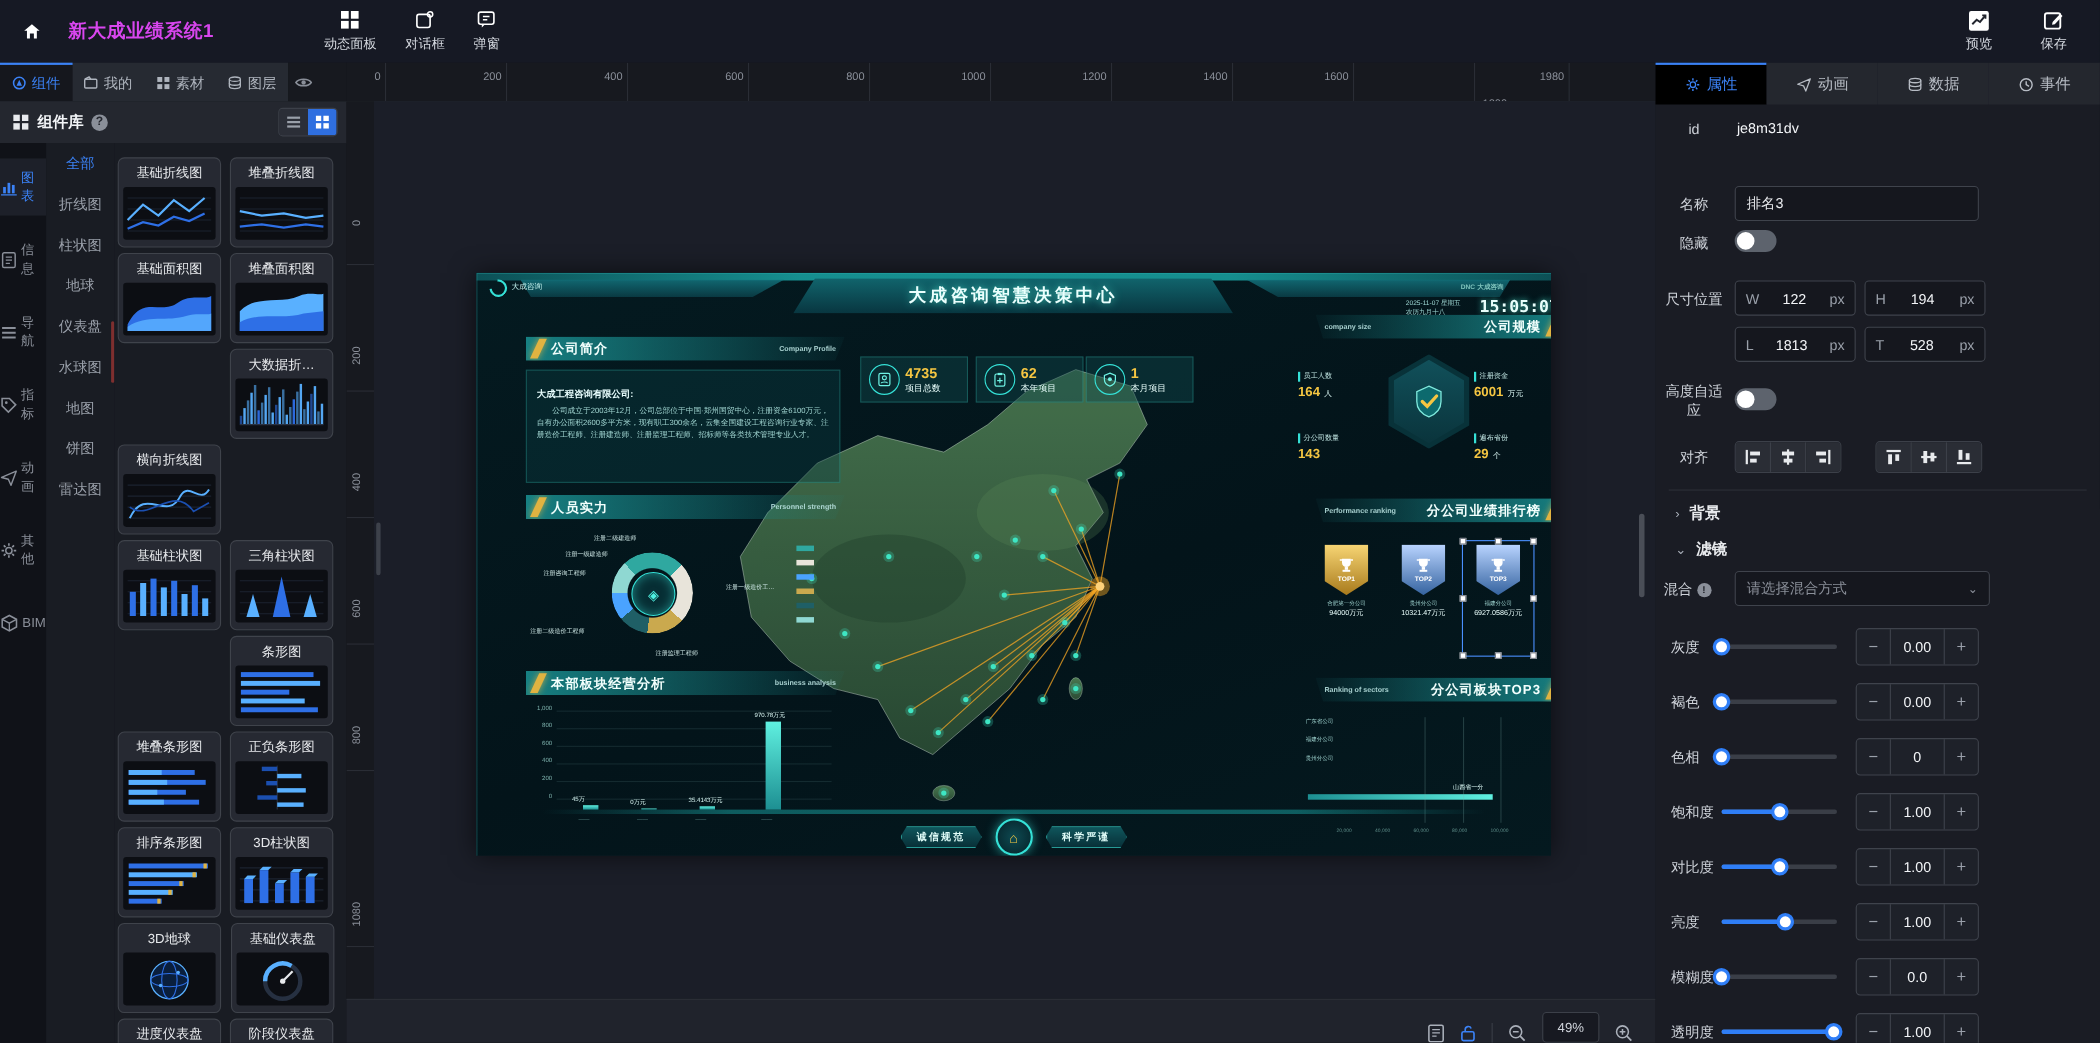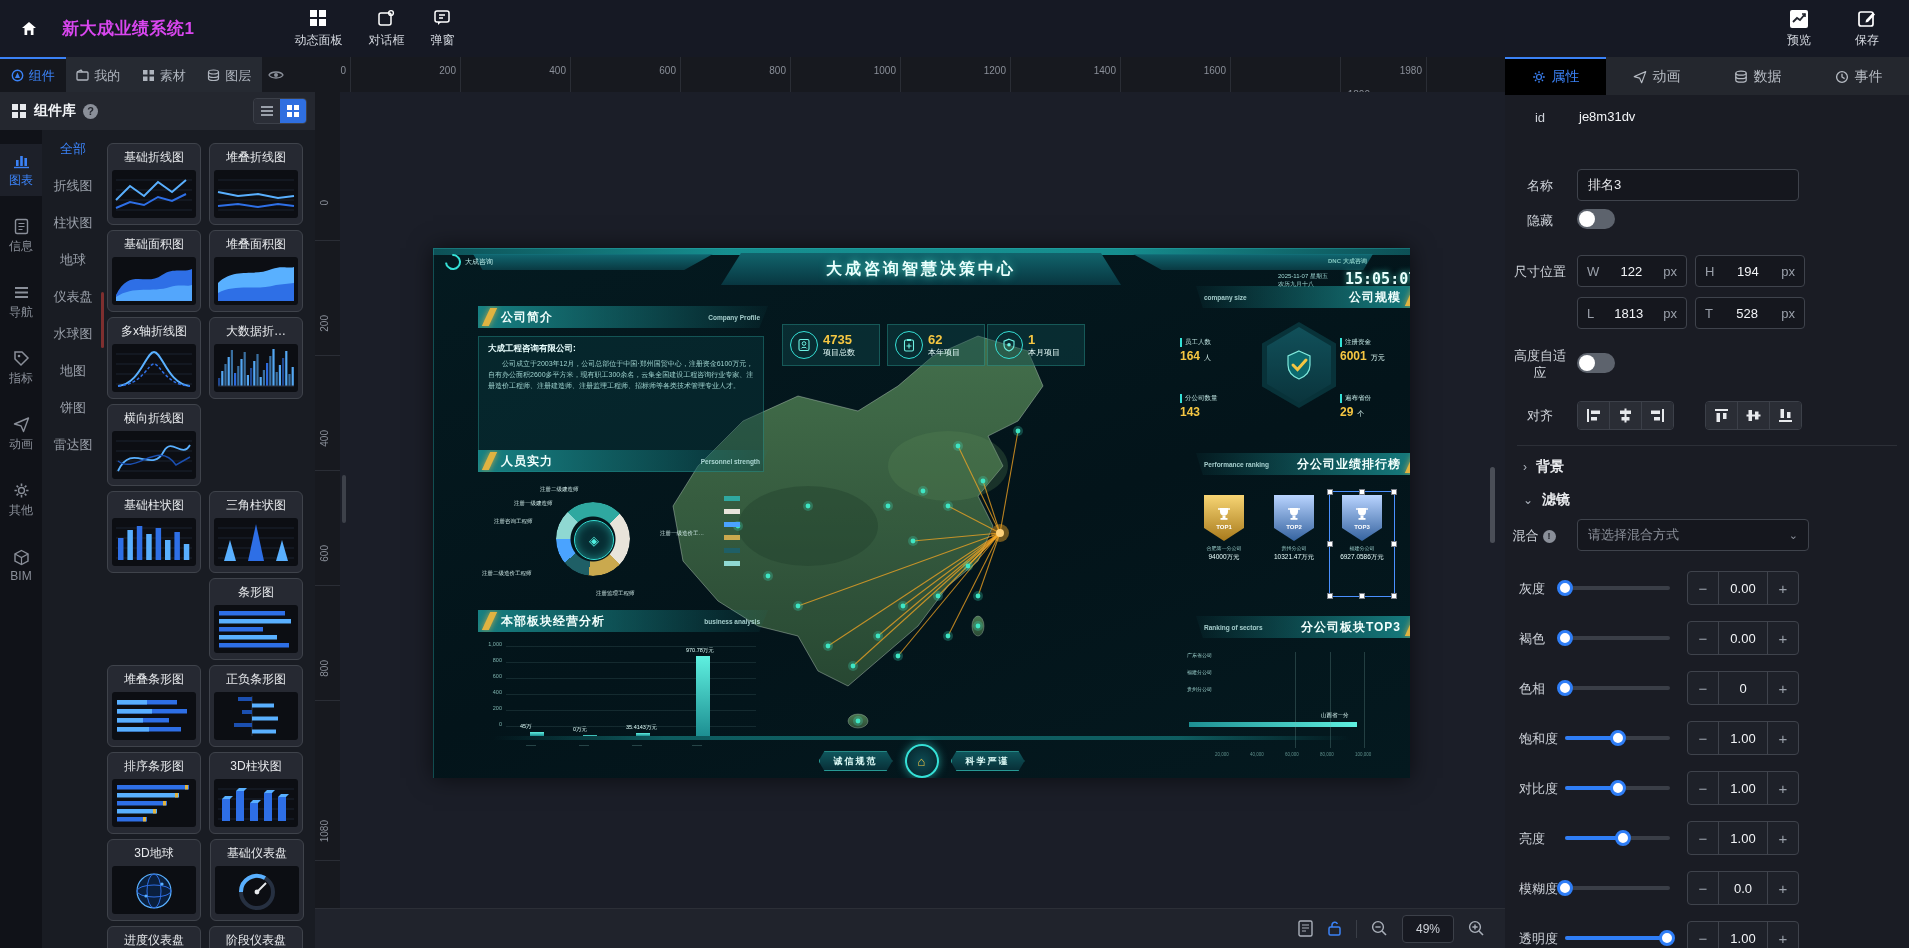--- a/index.html
+++ b/index.html
@@ -27,21 +27,21 @@
   
   #libhead{position:absolute;left:0;top:92px;width:315px;height:38px;background:#24272f;display:flex;align-items:center;border-bottom:1px solid #15171d;}
   #libhead .g{margin-left:12px;color:#e8eaee;}
   #libtitle{font-size:14px;font-weight:bold;color:#f2f4f7;margin-left:8px;}
   #libhelp{width:15px;height:15px;border-radius:50%;background:#8a8f99;color:#24272f;font-size:11px;font-weight:bold;display:flex;align-items:center;justify-content:center;margin-left:7px;}
   #viewtoggle{margin-left:auto;margin-right:8px;display:flex;border:1px solid #3c4049;border-radius:4px;overflow:hidden;}
   #viewtoggle .vbtn{width:26px;height:24px;display:flex;align-items:center;justify-content:center;background:#2b2e37;color:#9aa0aa;}
   #viewtoggle .vbtn.active{background:#2f6fe0;color:#fff;}
 
   #rail{position:absolute;left:0;top:130px;width:42px;height:818px;background:#101218;}
-  .ritem{width:42px;height:52px;margin-top:14px;display:flex;flex-direction:column;align-items:center;justify-content:center;gap:3px;color:#8a8f99;font-size:12px;cursor:pointer;}
+  .ritem{width:42px;height:52px;margin-top:14px;display:flex;flex-direction:row;align-items:center;justify-content:center;gap:3px;color:#8a8f99;font-size:12px;cursor:pointer;}
   .ritem.active{background:#1d2passive029;color:#3b82f6;}
   .ritem.active{background:#1d2029;color:#3b82f6;}
   .ritem svg{width:17px;height:17px;}
 
   #cats{position:absolute;left:42px;top:130px;width:62px;height:818px;background:#191c23;}
   .cat{height:37px;display:flex;align-items:center;justify-content:center;font-size:13px;color:#9aa0aa;cursor:pointer;}
   .cat.active{color:#3b82f6;}
   #catscroll{position:absolute;left:101px;top:292px;width:3px;height:56px;background:#7e2f2f;border-radius:2px;}
 
   #cards{position:absolute;left:104px;top:130px;width:211px;height:818px;background:#191c23;}
@@ -55,21 +55,21 @@
   #hruler{position:absolute;left:315px;top:57px;width:1190px;height:35px;background:#17191f;border-bottom:1px solid #2c2f37;overflow:hidden;}
   .htick{position:absolute;top:0;width:1px;height:35px;background:#2a2d35;}
   .hlabel{position:absolute;top:8px;font-size:10px;color:#8a8f99;width:56px;text-align:right;}
   #vruler{position:absolute;left:315px;top:92px;width:25px;height:816px;background:#17191f;border-right:1px solid #2c2f37;overflow:hidden;}
   .vtick{position:absolute;left:0;height:1px;width:25px;background:#2a2d35;}
   .vlabel{position:absolute;left:4px;font-size:10px;color:#8a8f99;writing-mode:vertical-rl;transform:rotate(180deg);}
   #canvas{position:absolute;left:340px;top:92px;width:1165px;height:816px;background:#1b1e28;overflow:hidden;}
   #vsb{position:absolute;left:1150px;top:375px;width:5px;height:76px;background:#4a4e57;border-radius:3px;}
   #vsb2{position:absolute;left:2px;top:383px;width:4px;height:48px;background:#3d414a;border-radius:3px;}
 
-  #canvasbar{position:absolute;left:315px;top:908px;width:1190px;height:40px;background:#20232c;border-top:1px solid #2c2f37;display:flex;align-items:center;justify-content:flex-end;gap:14px;padding-right:20px;box-sizing:border-box;}
+  #canvasbar{position:absolute;left:315px;top:908px;width:1190px;height:40px;background:#20232c;border-top:1px solid #2c2f37;display:flex;align-items:flex-end;justify-content:flex-end;gap:14px;padding-right:20px;box-sizing:border-box;}
   #canvasbar .cbi{color:#aab0ba;display:flex;align-items:center;}
   #canvasbar .lock{color:#3b82f6;}
   #canvasbar .sep{width:1px;height:18px;background:#3a3e47;}
   #zoombox{width:50px;height:26px;background:#171921;border:1px solid #3c4049;border-radius:4px;display:flex;align-items:center;justify-content:center;font-size:12px;color:#cfd3da;}
 
   
   #rpanel{position:absolute;left:1505px;top:57px;width:404px;height:891px;background:#1a1c24;}
   #rtabs{display:flex;height:38px;}
   .rtab{flex:1;display:flex;align-items:center;justify-content:center;gap:6px;font-size:14px;color:#b7bcc4;background:#24272e;border-top:2px solid transparent;cursor:pointer;}
   .rtab.active{background:#000000;color:#3b82f6;border-top-color:#3b82f6;}
@@ -121,21 +121,21 @@
   .dstat{position:absolute;top:76px;width:96px;height:40px;background:rgba(16,70,76,.45);border:1px solid rgba(64,224,208,.25);display:flex;align-items:center;}
   .dstat .ic{width:26px;height:26px;border-radius:50%;border:1px solid #35e0d6;margin:0 5px 0 7px;display:flex;align-items:center;justify-content:center;color:#6ff2e4;}
   .dstat .sv{font-size:13px;font-weight:bold;color:#f5c642;line-height:15px;}
   .dstat .sl{font-size:8px;color:#e8fefb;}
   .dph{position:absolute;height:22px;display:flex;align-items:center;}
   .dph .zh{font-size:12px;font-weight:bold;color:#f2fffd;letter-spacing:1px;}
   .dph .en{font-size:6.5px;font-weight:bold;color:#bfe8e6;opacity:.85;}
   .dph .slash{width:7px;height:18px;background:#e0b341;transform:skewX(-25deg);box-shadow:0 0 6px rgba(224,179,65,.8);}
   .dphL{background:linear-gradient(90deg,rgba(25,140,142,.9),rgba(25,140,142,.05));padding:0 8px;gap:8px;width:274px;clip-path:polygon(0 0,100% 0,97% 100%,0 100%);align-items:center;}
   .dphR{background:linear-gradient(270deg,rgba(25,140,142,.9),rgba(25,140,142,.05));padding:0 8px;gap:8px;width:212px;justify-content:flex-end;clip-path:polygon(0 0,100% 0,100% 100%,3% 100%);}
-  #profilebody{position:absolute;left:45px;top:88px;width:286px;height:136px;background:rgba(10,60,66,.40);border:1px solid rgba(64,224,208,.25);padding:6px 9px;box-sizing:border-box;}
+  #profilebody{position:absolute;left:45px;top:88px;width:286px;height:103px;background:rgba(10,60,66,.40);border:1px solid rgba(64,224,208,.25);padding:16px 9px;box-sizing:border-box;}
   #profilebody .h{font-size:8.5px;font-weight:bold;color:#eaffff;margin-bottom:4px;}
   #profilebody .p{font-size:7px;line-height:1.55;color:#9fd3cf;text-indent:14px;}
   #donutwrap{position:absolute;left:45px;top:230px;width:290px;height:126px;}
   #donut{position:absolute;left:78px;top:24px;width:74px;height:74px;border-radius:50%;
      background:conic-gradient(#2fa8a0 0 13%,#e8e4da 13% 37%,#caa94e 37% 52%,#1f5f66 52% 64%,#4aa3ff 64% 75%,#8fd8d2 75% 88%,#2fa8a0 88% 100%);
      -webkit-mask:radial-gradient(circle,transparent 0 22px,#000 23px);mask:radial-gradient(circle,transparent 0 22px,#000 23px);}
   #donutcore{position:absolute;left:96px;top:42px;width:38px;height:38px;border-radius:50%;border:1px solid #35e0d6;background:#072e34;display:flex;align-items:center;justify-content:center;color:#4ff0e0;font-size:13px;box-shadow:0 0 10px rgba(53,224,214,.5) inset;}
   .dcall{position:absolute;font-size:5.5px;color:#cfe8e6;white-space:nowrap;}
   .lgrow{position:absolute;left:246px;width:16px;height:5px;}
   #bizchart{position:absolute;left:45px;top:392px;width:290px;height:118px;}
@@ -400,33 +400,20 @@
           <path d="M4,40 C22,28 40,36 58,30 C68,27 76,30 80,28 L80,44 L4,44 Z" fill="#59b0ff" opacity=".85"></path>
         </svg>
       </div>
     </div>
     <div class="card" style="left: 105px; top: 100px;">
       <div class="ctitle">堆叠面积图</div>
       <div class="cthumb">
         <svg width="84" height="48" viewBox="0 0 84 48">
           <path d="M4,26 C20,10 40,20 58,12 C68,8 76,12 80,10 L80,44 L4,44 Z" fill="#59b0ff"></path>
           <path d="M4,36 C22,26 44,34 62,28 L80,26 L80,44 L4,44 Z" fill="#2e6fe6"></path>
-        </svg>
-      </div>
-    </div>
-    <div class="card" style="left: 3px; top: 187px;">
-      <div class="ctitle">多x轴折线图</div>
-      <div class="cthumb">
-        <svg width="84" height="48" viewBox="0 0 84 48">
-          <line x1="4" y1="10" x2="80" y2="10" stroke="#1b2331"></line>
-          <line x1="4" y1="20" x2="80" y2="20" stroke="#1b2331"></line>
-          <line x1="4" y1="30" x2="80" y2="30" stroke="#1b2331"></line>
-          <line x1="4" y1="40" x2="80" y2="40" stroke="#1b2331"></line>
-          <path d="M6,42 C28,40 34,8 42,8 C50,8 56,40 78,42" fill="none" stroke="#59b0ff" stroke-width="2"></path>
-          <path d="M6,42 C30,41 36,20 42,20 C48,20 54,41 78,42" fill="none" stroke="#2e6fe6" stroke-width="1.5" stroke-dasharray="3,2"></path>
         </svg>
       </div>
     </div>
     <div class="card" style="left: 105px; top: 187px;">
       <div class="ctitle">大数据折…</div>
       <div class="cthumb">
         <svg width="84" height="48" viewBox="0 0 84 48">
           <rect x="4" y="34" width="2.2" height="8" fill="#2e6fe6" opacity="0.6"></rect>
           <rect x="7.2" y="27" width="2.2" height="15" fill="#59b0ff" opacity="0.95"></rect>
           <rect x="10.4" y="20" width="2.2" height="22" fill="#59b0ff" opacity="0.6"></rect>

